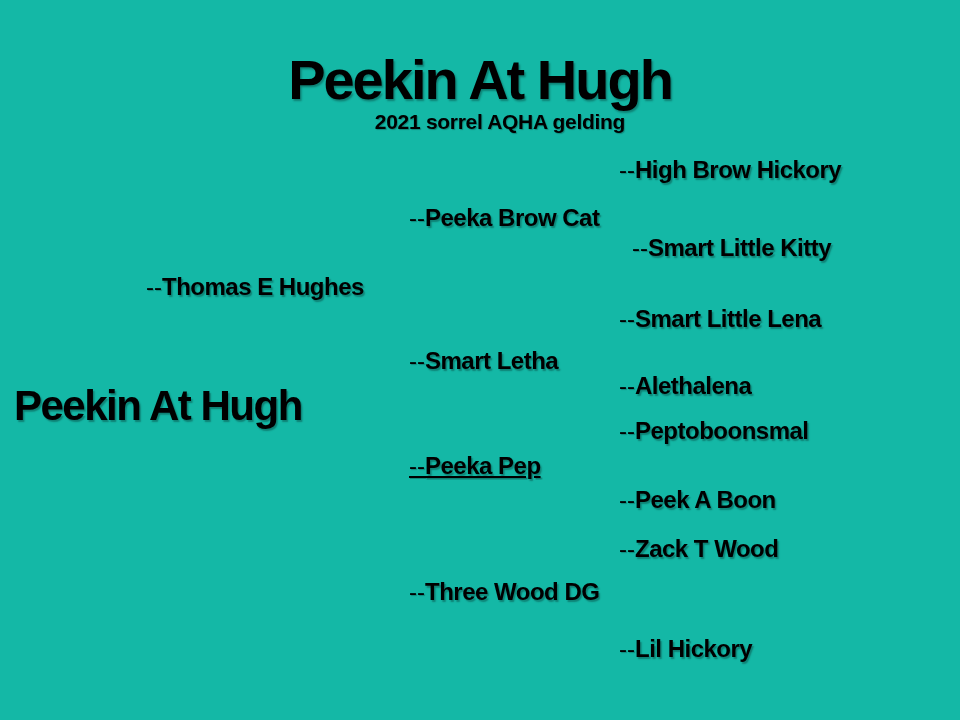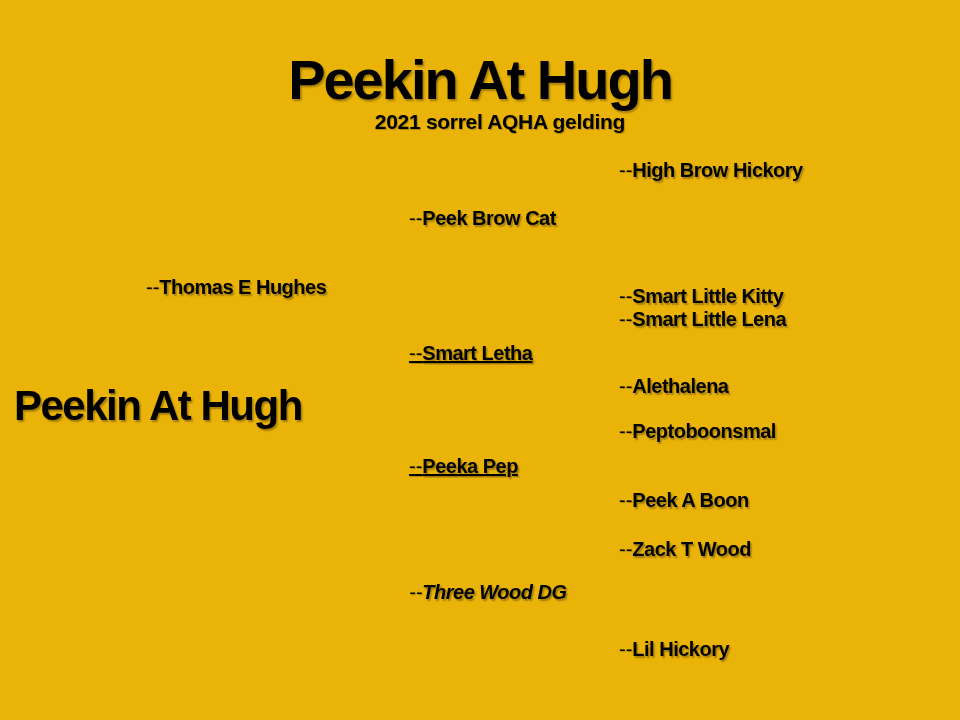--- a/index.html
+++ b/index.html
@@ -4,21 +4,21 @@
 <style>
   html, body {
     margin: 0;
     padding: 0;
     background: #ffffff;
   }
   .slide {
     position: relative;
     width: 960px;
     height: 720px;
-    background: #eab308;
+    background: #14b8a6;
     overflow: hidden;
     font-family: "Liberation Sans", sans-serif;
     color: #000000;
   }
   .title {
     position: absolute;
     top: 46px;
     left: 0;
     right: 0;
     margin: 0;
@@ -39,21 +39,21 @@
     line-height: 24px;
     font-weight: 700;
     letter-spacing: -0.3px;
     text-shadow: 1px 1px 1px rgba(0,0,0,0.25);
     padding-left: 40px;
   }
   .entry {
     position: absolute;
     white-space: nowrap;
     line-height: 1;
-    font-size: 20px;
+    font-size: 24px;
     transform: translateY(-50%);
     letter-spacing: -0.5px;
   }
   .entry .name {
     font-weight: 700;
     text-shadow: 1.5px 1.5px 1.5px rgba(0,0,0,0.30);
   }
   .entry .dash {
     font-weight: 400;
     letter-spacing: 0;
@@ -71,27 +71,27 @@
 
   <h1 class="title">Peekin At Hugh</h1>
   <div class="subtitle">2021 sorrel AQHA gelding</div>
 
   <div class="entry subject" style="left:14px; top:406px;">
     <span class="name">Peekin At Hugh</span>
   </div>
 
   <div class="entry" style="left:146px; top:287px;"><span class="dash">--</span><span class="name">Thomas E Hughes</span></div>
 
-  <div class="entry" style="left:409px; top:218px;"><span class="dash">--</span><span class="name">Peek Brow Cat</span></div>
-  <div class="entry" style="left:409px; top:353px;text-decoration:underline;"><span class="dash">--</span><span class="name">Smart Letha</span></div>
+  <div class="entry" style="left:409px; top:218px;"><span class="dash">--</span><span class="name">Peeka Brow Cat</span></div>
+  <div class="entry" style="left:409px; top:361px;"><span class="dash">--</span><span class="name">Smart Letha</span></div>
   <div class="entry" style="left:409px; top:466px;text-decoration:underline;"><span class="dash">--</span><span class="name">Peeka Pep</span></div>
-  <div class="entry" style="left:409px; top:592px;font-style:italic;"><span class="dash">--</span><span class="name">Three Wood DG</span></div>
+  <div class="entry" style="left:409px; top:592px;"><span class="dash">--</span><span class="name">Three Wood DG</span></div>
 
   <div class="entry" style="left:619px; top:170px;"><span class="dash">--</span><span class="name">High Brow Hickory</span></div>
-  <div class="entry" style="left:619px; top:248px;margin-top:48px;"><span class="dash">--</span><span class="name">Smart Little Kitty</span></div>
+  <div class="entry" style="left:632px; top:248px;"><span class="dash">--</span><span class="name">Smart Little Kitty</span></div>
   <div class="entry" style="left:619px; top:319px;"><span class="dash">--</span><span class="name">Smart Little Lena</span></div>
   <div class="entry" style="left:619px; top:386px;"><span class="dash">--</span><span class="name">Alethalena</span></div>
   <div class="entry" style="left:619px; top:431px;"><span class="dash">--</span><span class="name">Peptoboonsmal</span></div>
   <div class="entry" style="left:619px; top:500px;"><span class="dash">--</span><span class="name">Peek A Boon</span></div>
   <div class="entry" style="left:619px; top:549px;"><span class="dash">--</span><span class="name">Zack T Wood</span></div>
   <div class="entry" style="left:619px; top:649px;"><span class="dash">--</span><span class="name">Lil Hickory</span></div>
 
 </div>
 
 </body></html>

